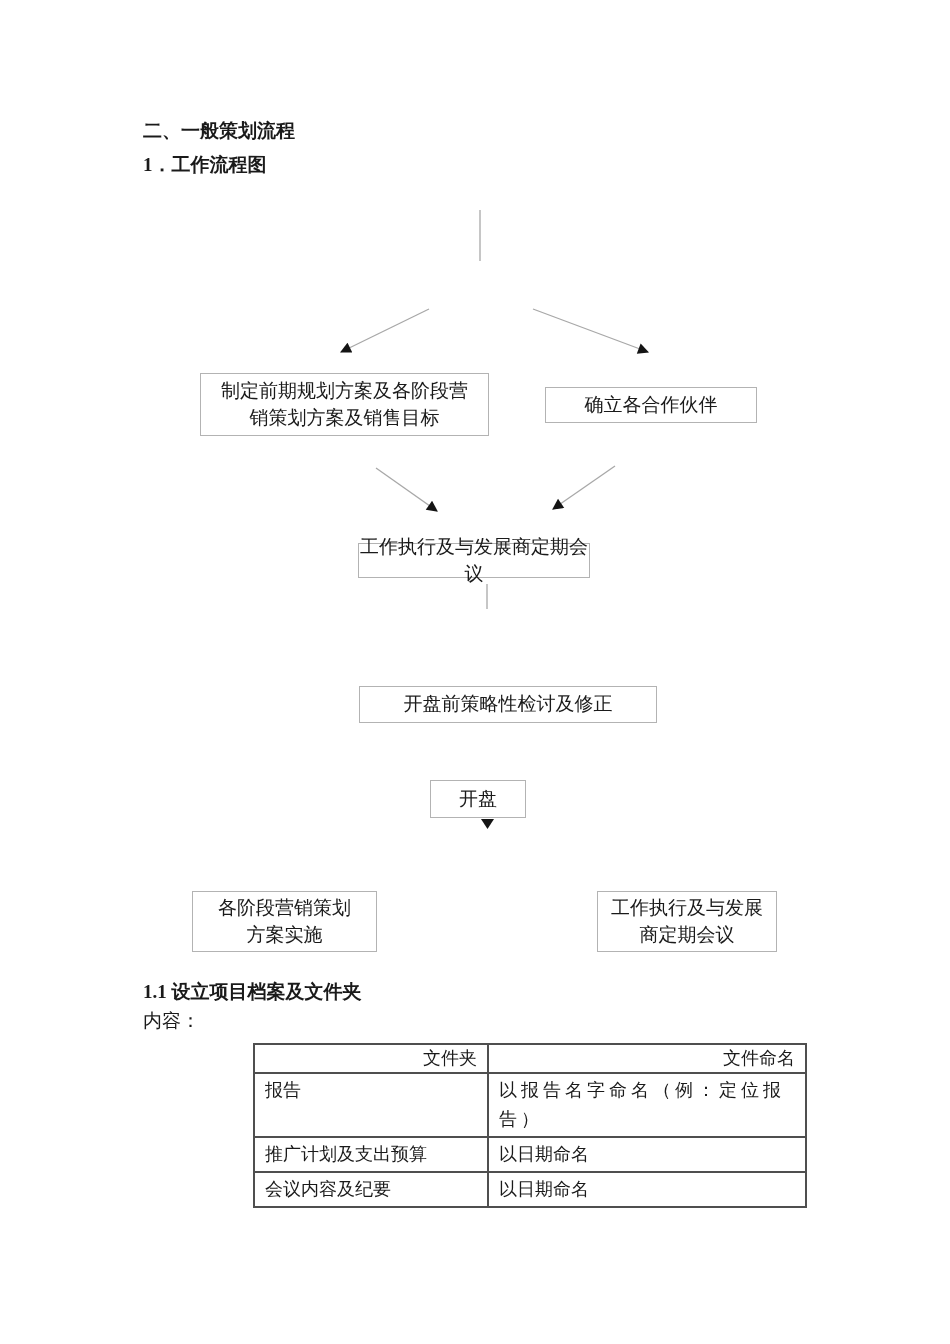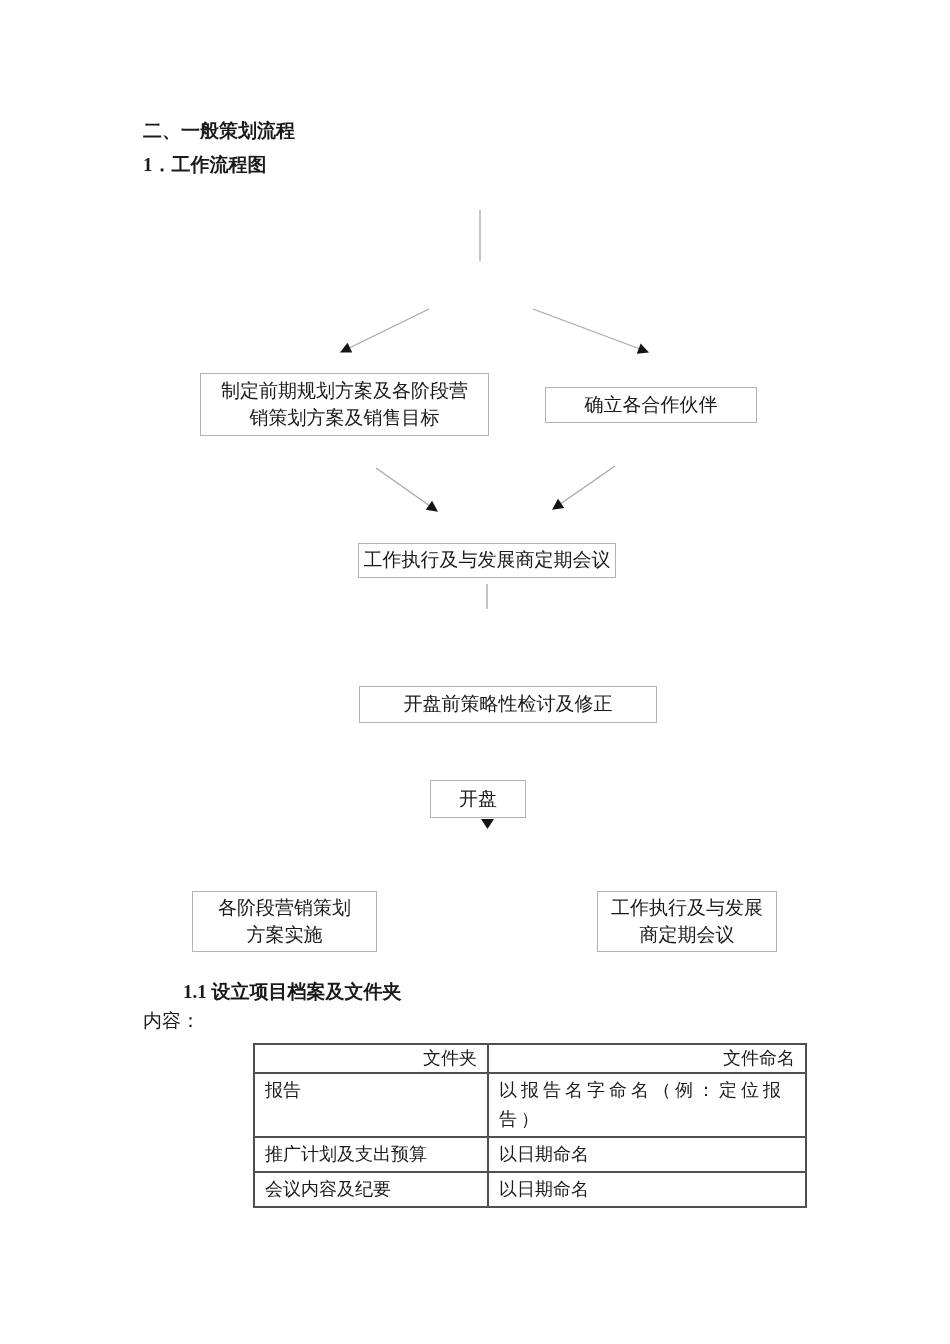--- a/index.html
+++ b/index.html
@@ -106,35 +106,35 @@
     <line class="cline" x1="487" y1="686" x2="487" y2="699"></line>
     <polygon points="481,819 494,819 487.5,829" fill="#141414"></polygon>
   </svg>
 
 
   <div class="flow-node" style="left:200px; top:373px; width:289px; height:63px;">制定前期规划方案及各阶段营
 销策划方案及销售目标</div>
 
   <div class="flow-node" style="left:545px; top:387px; width:212px; height:36px;">确立各合作伙伴</div>
 
-  <div class="flow-node" style="left:358px; top:543px; width:258px; height:35px;">工作执行及与发展商定期会议</div>
+  <div class="flow-node" style="left:358px; top:543px; width:232px; height:35px;">工作执行及与发展商定期会议</div>
 
 
   <div class="flow-node" style="left:359px; top:686px; width:298px; height:37px;">开盘前策略性检讨及修正</div>
 
   <div class="flow-node" style="left:430px; top:780px; width:96px; height:38px;">开盘</div>
 
   <div class="flow-node" style="left:192px; top:891px; width:185px; height:61px;">各阶段营销策划
 方案实施</div>
 
 
   <div class="flow-node" style="left:597px; top:891px; width:180px; height:61px;">工作执行及与发展
 商定期会议</div>
 
-  <div class="heading" style="left:143px; top:981px;margin-left:40px;">1.1 设立项目档案及文件夹</div>
+  <div class="heading" style="left:143px; top:981px;">1.1 设立项目档案及文件夹</div>
   <div class="plain-label" style="left:143px; top:1010px;">内容：</div>
 
   <table class="doc-table">
     <colgroup>
       <col style="width:234px">
       <col style="width:318px">
     </colgroup>
     <thead>
       <tr>
         <th>文件夹</th>

